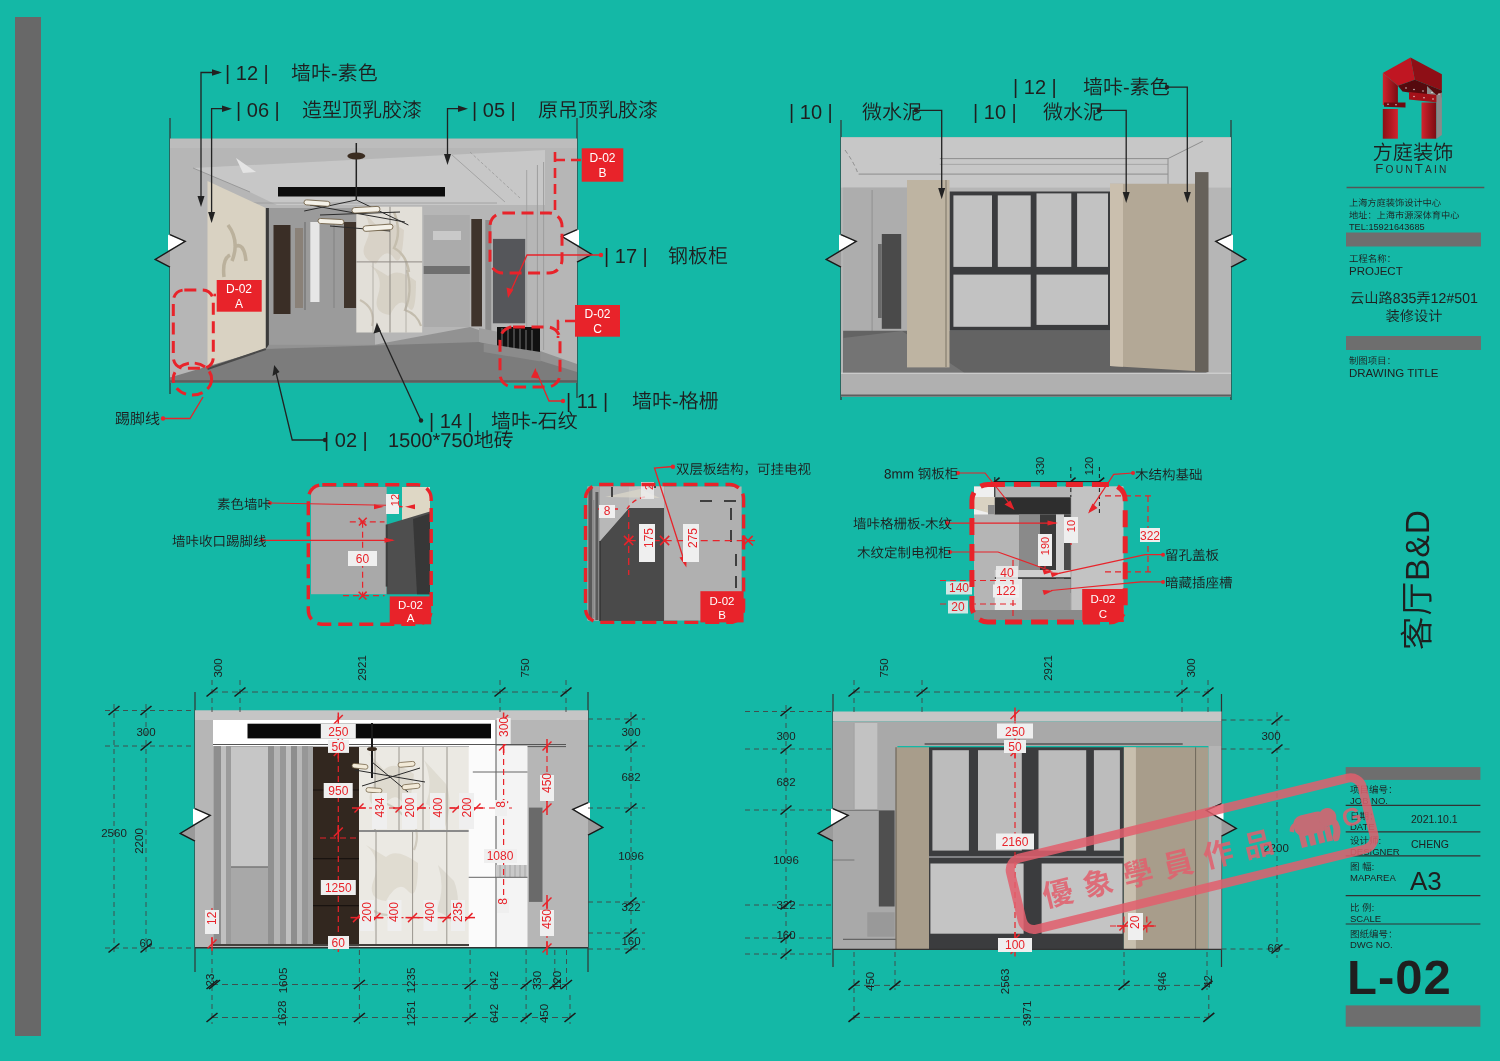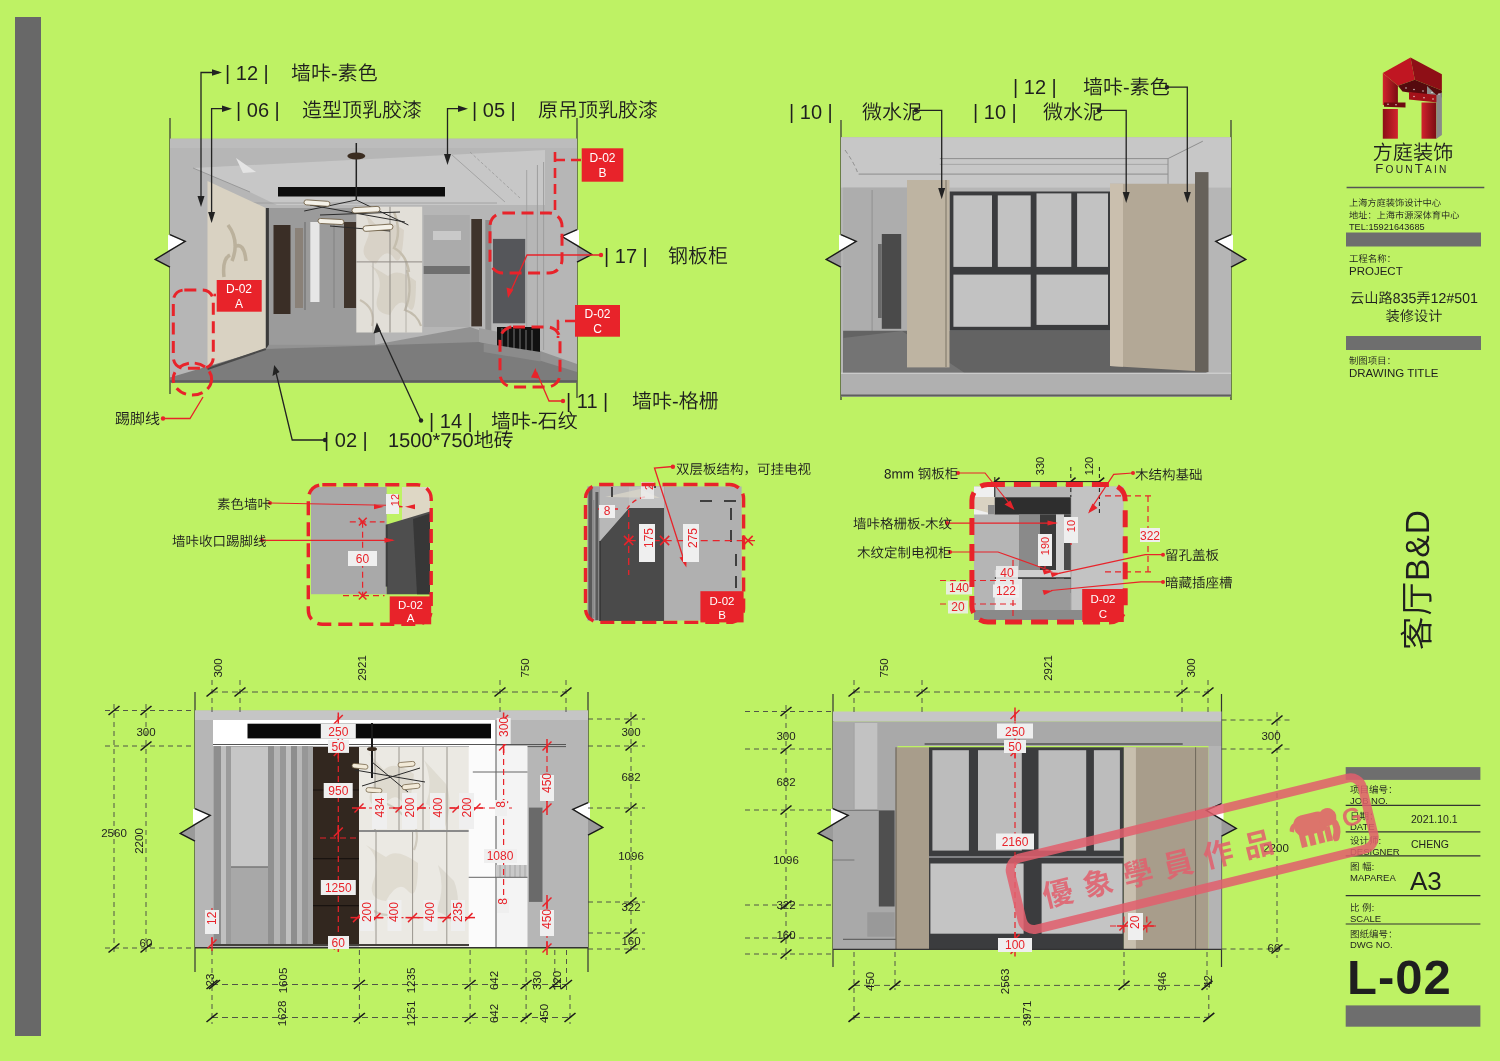--- a/index.html
+++ b/index.html
@@ -1,16 +1,16 @@
 <!DOCTYPE html>
 <html><head><meta charset="utf-8">
 <style>
 
 html,body{margin:0;padding:0;background:#fff;}
-.page{position:relative;width:1500px;height:1061px;background:#bef264;overflow:hidden;font-family:"Liberation Sans",sans-serif;}
+.page{position:relative;width:1500px;height:1061px;background:#14b8a6;overflow:hidden;font-family:"Liberation Sans",sans-serif;}
 text{font-family:"Liberation Sans",sans-serif;}
 .r{fill:#e8232a;}
 </style></head>
 <body>
 <div class="page">
 <svg width="1500" height="1061" viewBox="0 0 1500 1061" fill="#1f1f1f">
 <defs>
         <path id="Gl23" d="M438 -432 399 -252H526V-199H388L345 0H292L333 -199H156L115 0H62L103 -199H4V-252H114L152 -432H29V-485H163L207 -684H260L217 -485H395L438 -684H491L448 -485H551V-432ZM208 -432 168 -252H345L383 -432Z"></path>
         <path id="Gl26" d="M583 6Q496 6 437 -56Q400 -24 354 -7Q307 10 255 10Q150 10 93 -41Q35 -91 35 -181Q35 -317 203 -391Q187 -421 175 -462Q163 -504 163 -538Q163 -611 208 -652Q252 -692 334 -692Q408 -692 453 -655Q499 -618 499 -553Q499 -496 454 -451Q409 -406 299 -362Q353 -262 442 -161Q497 -242 525 -361L596 -340Q565 -218 493 -111Q540 -63 594 -63Q629 -63 651 -71V-5Q624 6 583 6ZM424 -553Q424 -588 400 -611Q375 -633 333 -633Q287 -633 262 -608Q238 -583 238 -538Q238 -482 270 -419Q333 -445 364 -464Q394 -483 409 -505Q424 -527 424 -553ZM388 -106Q292 -220 232 -329Q117 -280 117 -182Q117 -123 155 -89Q193 -54 258 -54Q293 -54 328 -68Q362 -81 388 -106Z"></path>
         <path id="Gl2a" d="M223 -544 352 -594 374 -530 236 -494 326 -372 268 -337 195 -463 119 -338 61 -373 153 -494 16 -530 38 -595 168 -543 163 -688H229Z"></path>

